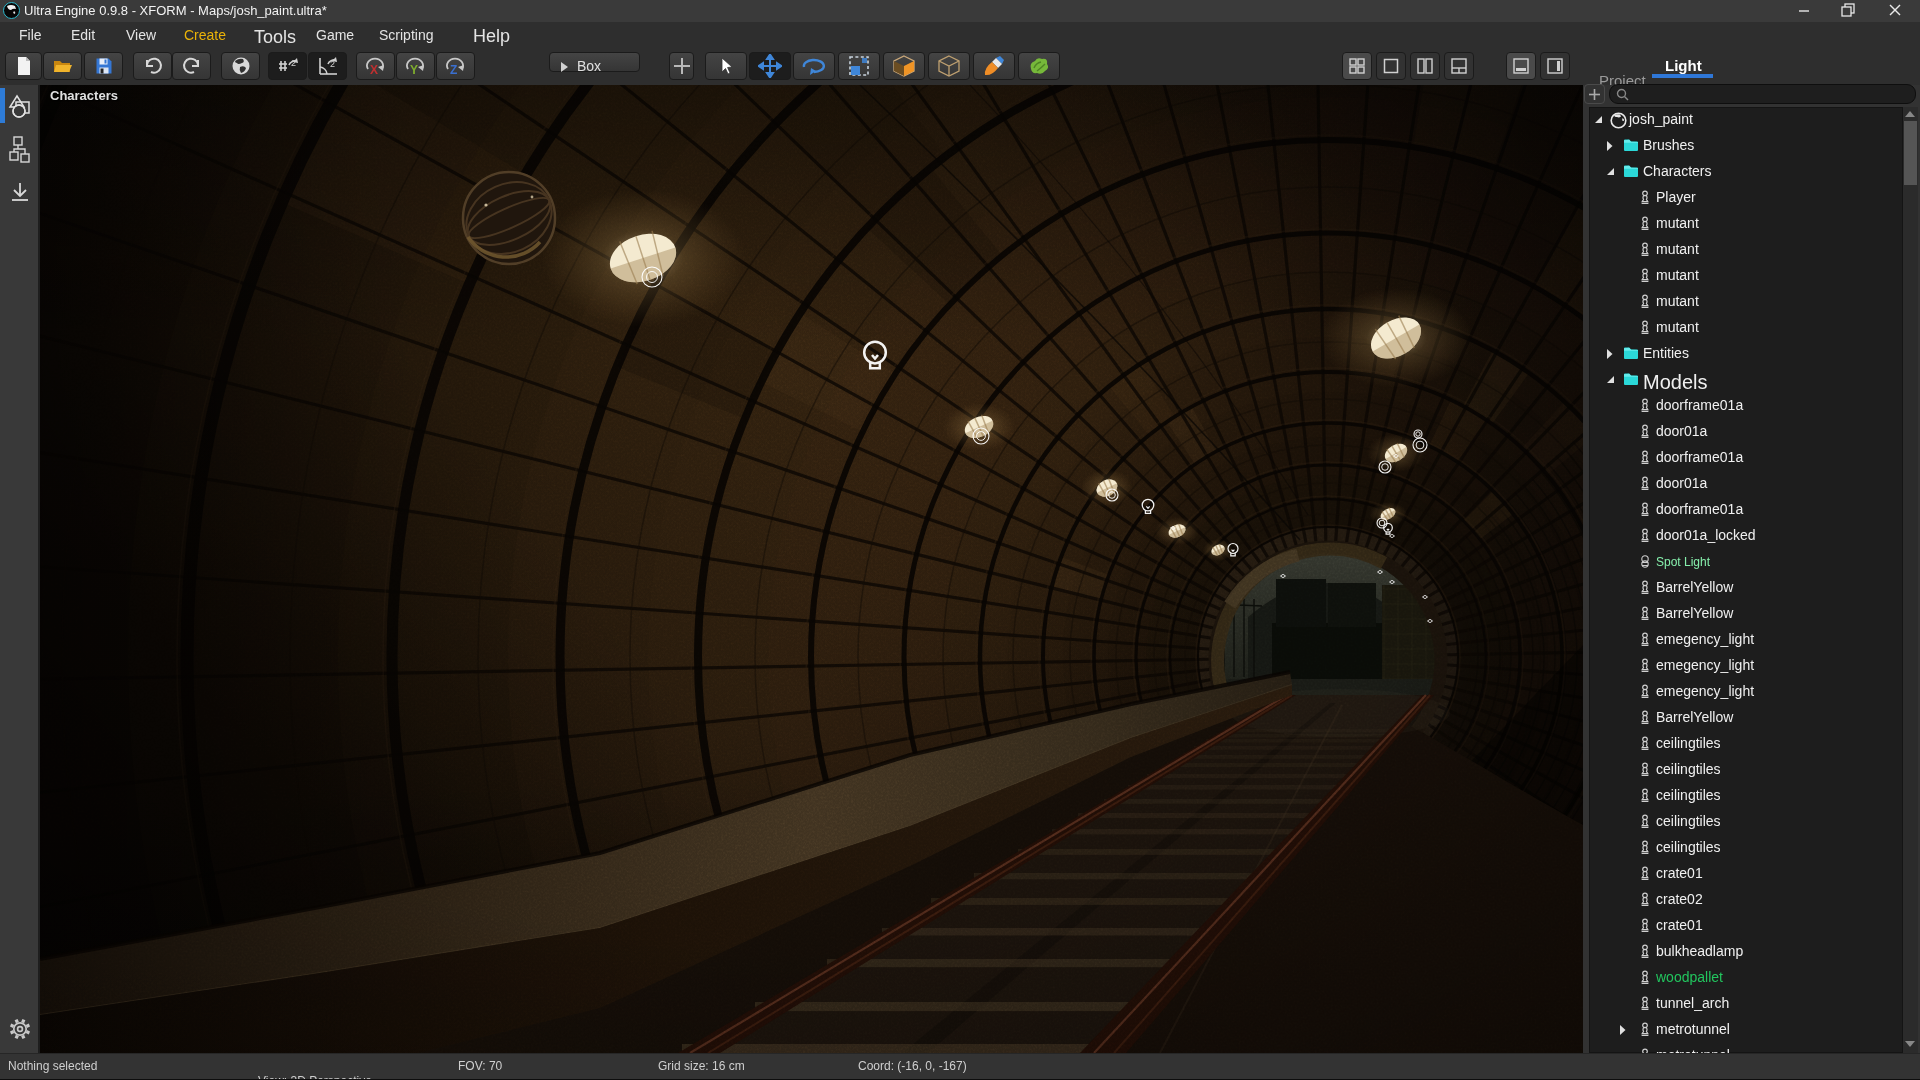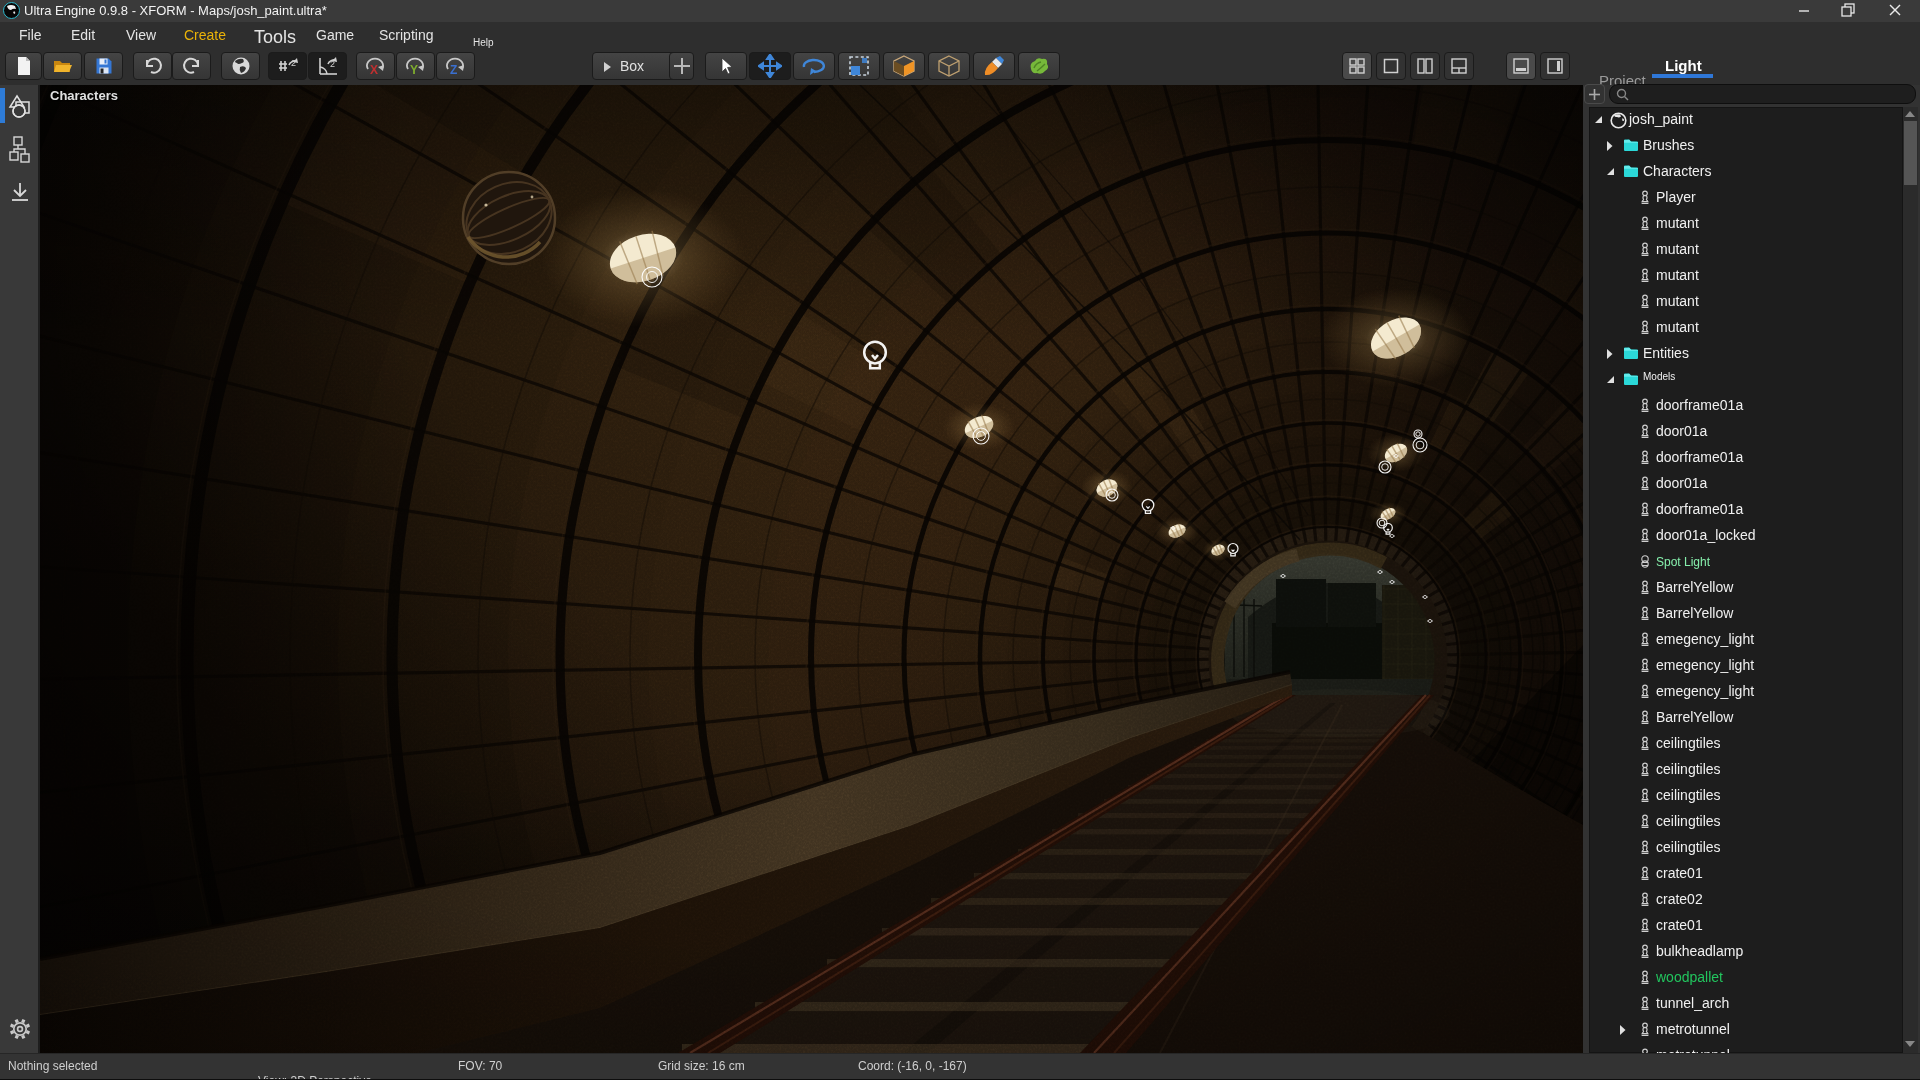--- a/index.html
+++ b/index.html
@@ -24,21 +24,21 @@
     </svg>
   </div>
 <div style="position:absolute;left:0;top:22px;width:1920px;height:26px;background:#2e2e2e">
     <div style="position:absolute;left:19px;top:5px;font-size:14px;color:#e4e4e4">File</div>
     <div style="position:absolute;left:71px;top:5px;font-size:14px;color:#e4e4e4">Edit</div>
     <div style="position:absolute;left:126px;top:5px;font-size:14px;color:#e4e4e4">View</div>
     <div style="position:absolute;left:184px;top:5px;font-size:14px;color:#eab308">Create</div>
     <div style="position:absolute;left:254px;top:5px;font-size:18px;color:#e4e4e4">Tools</div>
     <div style="position:absolute;left:316px;top:5px;font-size:14px;color:#e4e4e4">Game</div>
     <div style="position:absolute;left:379px;top:5px;font-size:14px;color:#e4e4e4">Scripting</div>
-    <div style="position:absolute;left:473px;top:15px;font-size:10px;color:#e4e4e4">Help</div>
+    <div style="position:absolute;left:473px;top:4px;font-size:18px;color:#e4e4e4">Help</div>
   </div>
 <div style="position:absolute;left:0;top:48px;width:1920px;height:37px;background:#2e2e2e"></div>
 <div style="position:absolute;left:5px;top:52px;width:37px;height:28px;background:linear-gradient(#444444,#353535);border:1px solid #1b1b1b;border-radius:4px;box-sizing:border-box;">
     <svg width="18" height="20" viewBox="0 0 18 20" style="position:absolute;left:50%;top:50%;transform:translate(-50%,-50%)">
       <path d="M3,1 L11,1 L15,5 L15,19 L3,19 Z" fill="#f2f2f2"></path>
       <path d="M11,1 L11,5 L15,5 Z" fill="#bbb"></path>
     </svg>
   </div>
 <div style="position:absolute;left:43px;top:52px;width:39px;height:28px;background:linear-gradient(#444444,#353535);border:1px solid #1b1b1b;border-radius:4px;box-sizing:border-box;">
     <svg width="20" height="16" viewBox="0 0 20 16" style="position:absolute;left:50%;top:50%;transform:translate(-50%,-50%)">
@@ -113,21 +113,21 @@
       <text x="6" y="19" font-size="12" font-weight="bold" fill="#7fae2e" font-family="Liberation Sans">Y</text>
     </svg>
   </div>
 <div style="position:absolute;left:436px;top:52px;width:39px;height:28px;background:linear-gradient(#444444,#353535);border:1px solid #1b1b1b;border-radius:4px;box-sizing:border-box;">
     <svg width="24" height="22" viewBox="0 0 24 22" style="position:absolute;left:50%;top:50%;transform:translate(-50%,-50%)">
       <path d="M4,14 A8,7 0 1 1 18,14" fill="none" stroke="#c8c8c8" stroke-width="1.8"></path>
       <path d="M20,10 L19,16 L14,12 Z" fill="#c8c8c8"></path>
       <text x="6" y="19" font-size="12" font-weight="bold" fill="#3a6fd0" font-family="Liberation Sans">Z</text>
     </svg>
   </div>
-<div style="position:absolute;left:592px;top:52px;width:91px;height:28px;background:linear-gradient(#444444,#353535);border:1px solid #1b1b1b;border-radius:4px;box-sizing:border-box;">
+<div style="position:absolute;left:549px;top:52px;width:91px;height:20px;background:linear-gradient(#444444,#353535);border:1px solid #1b1b1b;border-radius:4px;box-sizing:border-box;">
     <svg width="8" height="10" viewBox="0 0 8 10" style="position:absolute;left:11px;top:9px">
       <polygon points="0,0 0,10 7,5" fill="#d0d0d0"></polygon>
     </svg>
     <div style="position:absolute;left:27px;top:5px;font-size:14px;color:#e0e0e0">Box</div>
   </div>
 <div style="position:absolute;left:669px;top:52px;width:25px;height:28px;background:linear-gradient(#444444,#353535);border:1px solid #1b1b1b;border-radius:4px;box-sizing:border-box;">
     <svg width="18" height="18" viewBox="0 0 18 18" style="position:absolute;left:50%;top:50%;transform:translate(-50%,-50%)">
       <g stroke="#b8b8b8" stroke-width="2">
         <line x1="9" y1="1" x2="9" y2="17"></line>
         <line x1="1" y1="9" x2="17" y2="9"></line>
@@ -882,21 +882,21 @@
         <path d="M1,4.8 L15,4.8 L15,4 L8,3.7 L6.4,1.8 L1,2.2 Z" fill="#66ecec"></path>
       </svg></div>
     <div style="position:absolute;left:1643px;top:345px;font-size:14px;color:#f0f0f0;white-space:nowrap">Entities</div>
     <div style="position:absolute;left:1607px;top:376px;line-height:0"><svg width="8" height="8" viewBox="0 0 8 8" style="vertical-align:middle">
         <polygon points="0,7 7,7 7,0" fill="#e0e0e0"></polygon>
       </svg></div>
     <div style="position:absolute;left:1623px;top:372px;line-height:0"><svg width="16" height="14" viewBox="0 0 16 14" style="vertical-align:middle">
         <path d="M1,2.5 Q1,1.5 2,1.5 L6,1.5 L8,3.5 L14,3.5 Q15,3.5 15,4.5 L15,12 Q15,13 14,13 L2,13 Q1,13 1,12 Z" fill="#2bd8d8"></path>
         <path d="M1,4.8 L15,4.8 L15,4 L8,3.7 L6.4,1.8 L1,2.2 Z" fill="#66ecec"></path>
       </svg></div>
-    <div style="position:absolute;left:1643px;top:371px;font-size:10px;color:#f0f0f0;white-space:nowrap">Models</div>
+    <div style="position:absolute;left:1643px;top:371px;font-size:20px;color:#f0f0f0;white-space:nowrap">Models</div>
     <div style="position:absolute;left:1638px;top:398px;line-height:0"><svg width="14" height="15" viewBox="0 0 14 15" style="vertical-align:middle">
         <g fill="none" stroke="#cfcfcf" stroke-width="1.2">
           <circle cx="7" cy="3.4" r="2.3"></circle>
           <path d="M6,5.6 C4.6,6.6 4.8,8.4 5.6,9.3 L4.2,11.6 L9.8,11.6 L8.4,9.3 C9.2,8.4 9.4,6.6 8,5.6"></path>
           <line x1="3.6" y1="13.4" x2="10.4" y2="13.4"></line>
         </g>
       </svg></div>
     <div style="position:absolute;left:1656px;top:397px;font-size:14px;color:#f0f0f0;white-space:nowrap">doorframe01a</div>
     <div style="position:absolute;left:1638px;top:424px;line-height:0"><svg width="14" height="15" viewBox="0 0 14 15" style="vertical-align:middle">
         <g fill="none" stroke="#cfcfcf" stroke-width="1.2">

